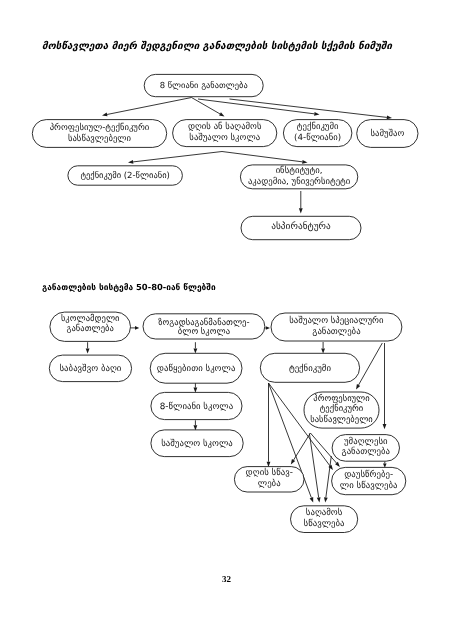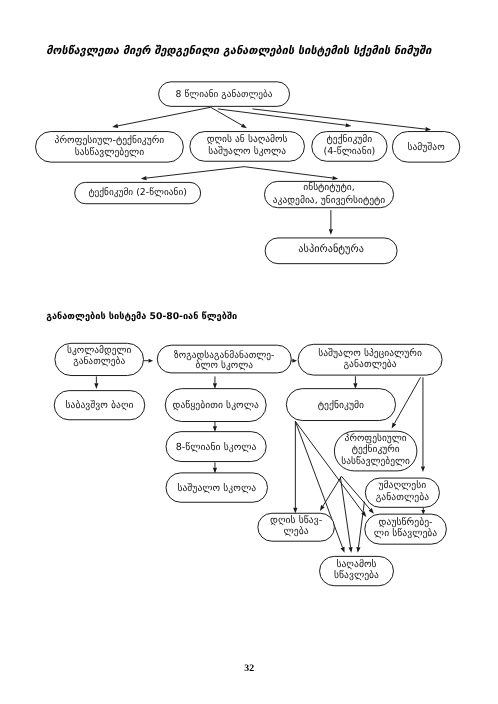--- a/index.html
+++ b/index.html
@@ -1,21 +1,21 @@
 <!DOCTYPE html>
 <html><head>
 <meta charset="utf-8">
 <style>
   html,body{margin:0;padding:0;}
   body{width:453px;height:640px;background:#fff;font-family:"DejaVu Sans",sans-serif;overflow:hidden;-webkit-font-smoothing:antialiased;text-rendering:geometricPrecision;}
   #page{position:relative;width:453px;height:640px;background:#fff;}
   .title{position:absolute;font-weight:bold;color:#000;white-space:nowrap;}
   #title1{left:42px;top:41px;font-size:10.05px;font-style:italic;}
   #title2{left:42px;top:282px;font-size:8.4px;}
-  #pageno{position:absolute;left:0;right:0;top:602px;text-align:center;font-family:"Liberation Serif",serif;font-size:9px;font-weight:bold;color:#000;}
+  #pageno{position:absolute;left:0;right:0;top:574px;text-align:center;font-family:"Liberation Serif",serif;font-size:9px;font-weight:bold;color:#000;}
   svg.chart{position:absolute;left:0;top:0;width:453px;height:640px;pointer-events:none;}
   .nodebox{fill:#ffffff;stroke:#1a1a1a;stroke-width:0.9;}
   .nodelbl{font-family:"DejaVu Sans",sans-serif;font-size:8.7px;fill:#111;text-anchor:middle;}
   .edge{stroke:#141414;stroke-width:0.85;fill:none;}
 </style>
 </head>
 <body>
 
 <div id="page">
   <svg class="chart" id="svg1" viewBox="0 0 453 640">

